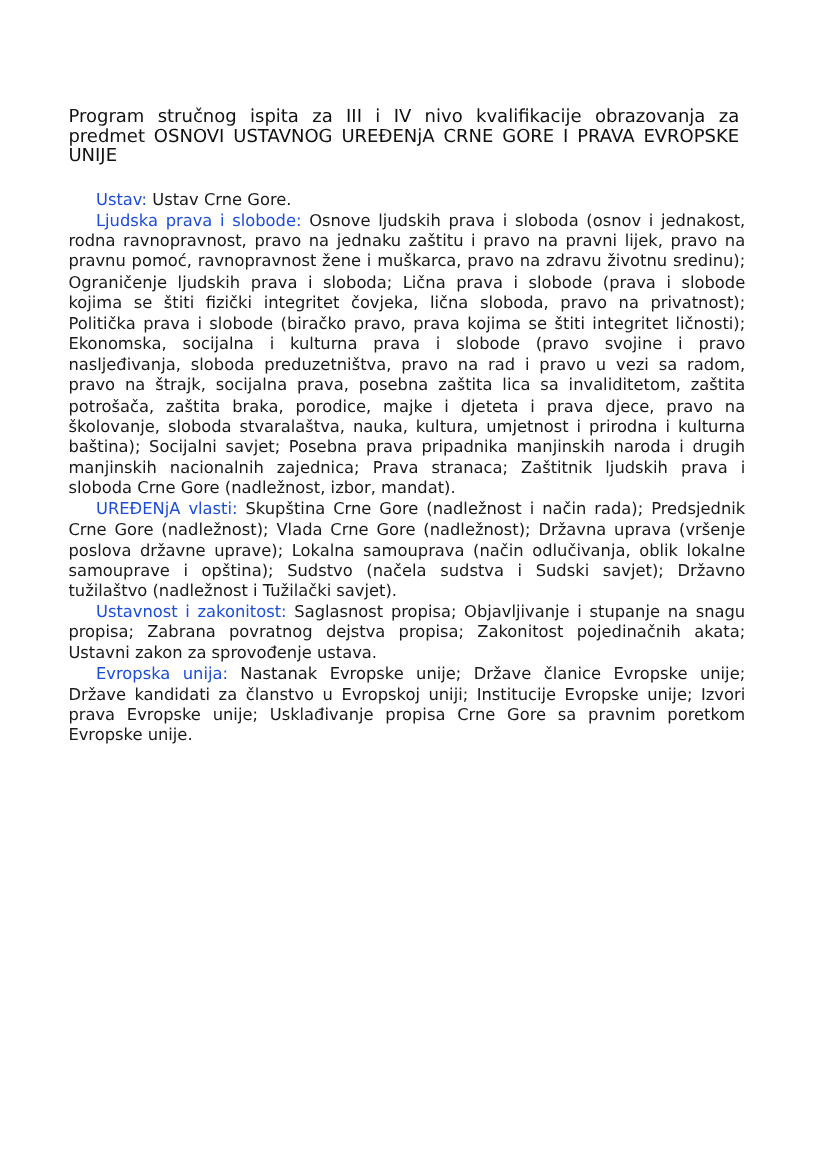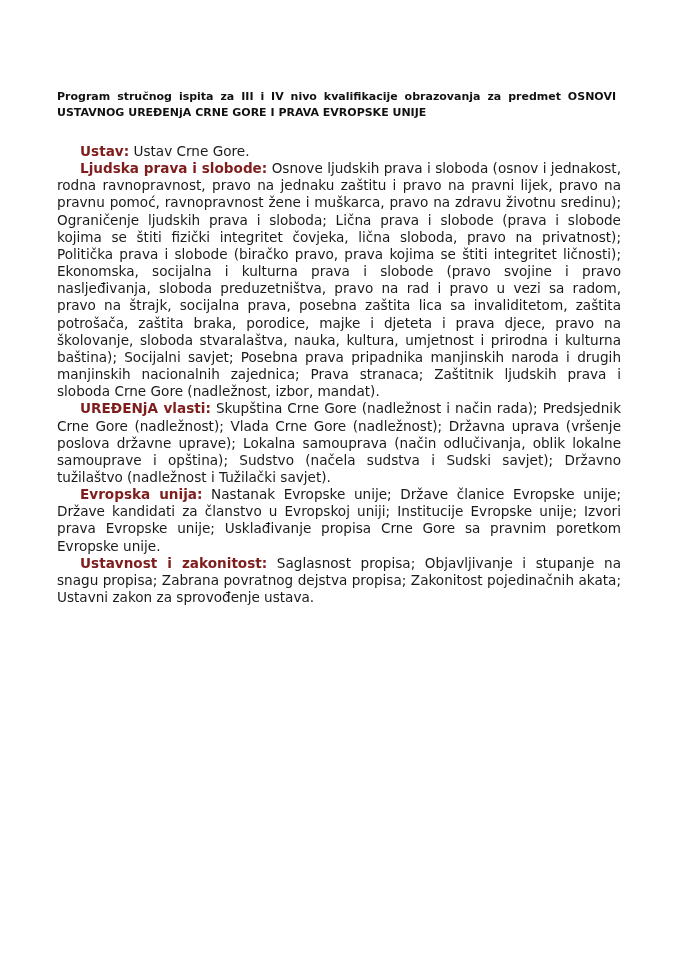--- a/index.html
+++ b/index.html
@@ -2,37 +2,37 @@
 <html><head>
 <meta charset="utf-8">
 <style>
   html, body { margin: 0; padding: 0; background: #ffffff; }
   body { width: 679px; height: 960px; position: relative; overflow: hidden; }
   .page {
     position: absolute; left: 57px; top: 89px; width: 564px;
     font-family: "DejaVu Sans", sans-serif; color: #1a1a1a;
   }
   .title {
-    font-weight: bold; font-size: 11px; line-height: 16px;
+    font-weight: normal; font-size: 15px; line-height: 16px;
     text-align: justify; margin: 0 5px 22px 0; color: #111;
   }
   .para {
     font-size: 13.6px; line-height: 17.15px;
     text-align: justify; text-indent: 23px; margin: 0;
   }
-  .para b { font-weight: bold; color: #7f1d1d; }
+  .para b { font-weight: normal; color: #1d4ed8; }
 </style>
 </head>
 <body>
 
 <div class="page">
   <p class="title">Program stručnog ispita za III i IV nivo kvalifikacije obrazovanja za predmet OSNOVI USTAVNOG UREĐENjA CRNE GORE I PRAVA EVROPSKE UNIJE</p>
 
   <p class="para"><b>Ustav:</b> <span>Ustav Crne Gore.</span></p>
 
   <p class="para"><b>Ljudska prava i slobode:</b> <span>Osnove ljudskih prava i sloboda (osnov i jednakost, rodna ravnopravnost, pravo na jednaku zaštitu i pravo na pravni lijek, pravo na pravnu pomoć, ravnopravnost žene i muškarca, pravo na zdravu životnu sredinu); Ograničenje ljudskih prava i sloboda; Lična prava i slobode (prava i slobode kojima se štiti fizički integritet čovjeka, lična sloboda, pravo na privatnost); Politička prava i slobode (biračko pravo, prava kojima se štiti integritet ličnosti); Ekonomska, socijalna i kulturna prava i slobode (pravo svojine i pravo nasljeđivanja, sloboda preduzetništva, pravo na rad i pravo u vezi sa radom, pravo na štrajk, socijalna prava, posebna zaštita lica sa invaliditetom, zaštita potrošača, zaštita braka, porodice, majke i djeteta i prava djece, pravo na školovanje, sloboda stvaralaštva, nauka, kultura, umjetnost i prirodna i kulturna baština); Socijalni savjet; Posebna prava pripadnika manjinskih naroda i drugih manjinskih nacionalnih zajednica; Prava stranaca; Zaštitnik ljudskih prava i sloboda Crne Gore (nadležnost, izbor, mandat).</span></p>
 
   <p class="para"><b>UREĐENjA vlasti:</b> <span>Skupština Crne Gore (nadležnost i način rada); Predsjednik Crne Gore (nadležnost); Vlada Crne Gore (nadležnost); Državna uprava (vršenje poslova državne uprave); Lokalna samouprava (način odlučivanja, oblik lokalne samouprave i opština); Sudstvo (načela sudstva i Sudski savjet); Državno tužilaštvo (nadležnost i Tužilački savjet).</span></p>
 
+  <p class="para"><b>Ustavnost i zakonitost:</b> <span>Saglasnost propisa; Objavljivanje i stupanje na snagu propisa; Zabrana povratnog dejstva propisa; Zakonitost pojedinačnih akata; Ustavni zakon za sprovođenje ustava.</span></p>
+
   <p class="para"><b>Evropska unija:</b> <span>Nastanak Evropske unije; Države članice Evropske unije; Države kandidati za članstvo u Evropskoj uniji; Institucije Evropske unije; Izvori prava Evropske unije; Usklađivanje propisa Crne Gore sa pravnim poretkom Evropske unije.</span></p>
-
-  <p class="para"><b>Ustavnost i zakonitost:</b> <span>Saglasnost propisa; Objavljivanje i stupanje na snagu propisa; Zabrana povratnog dejstva propisa; Zakonitost pojedinačnih akata; Ustavni zakon za sprovođenje ustava.</span></p>
 </div>
 
 </body></html>

